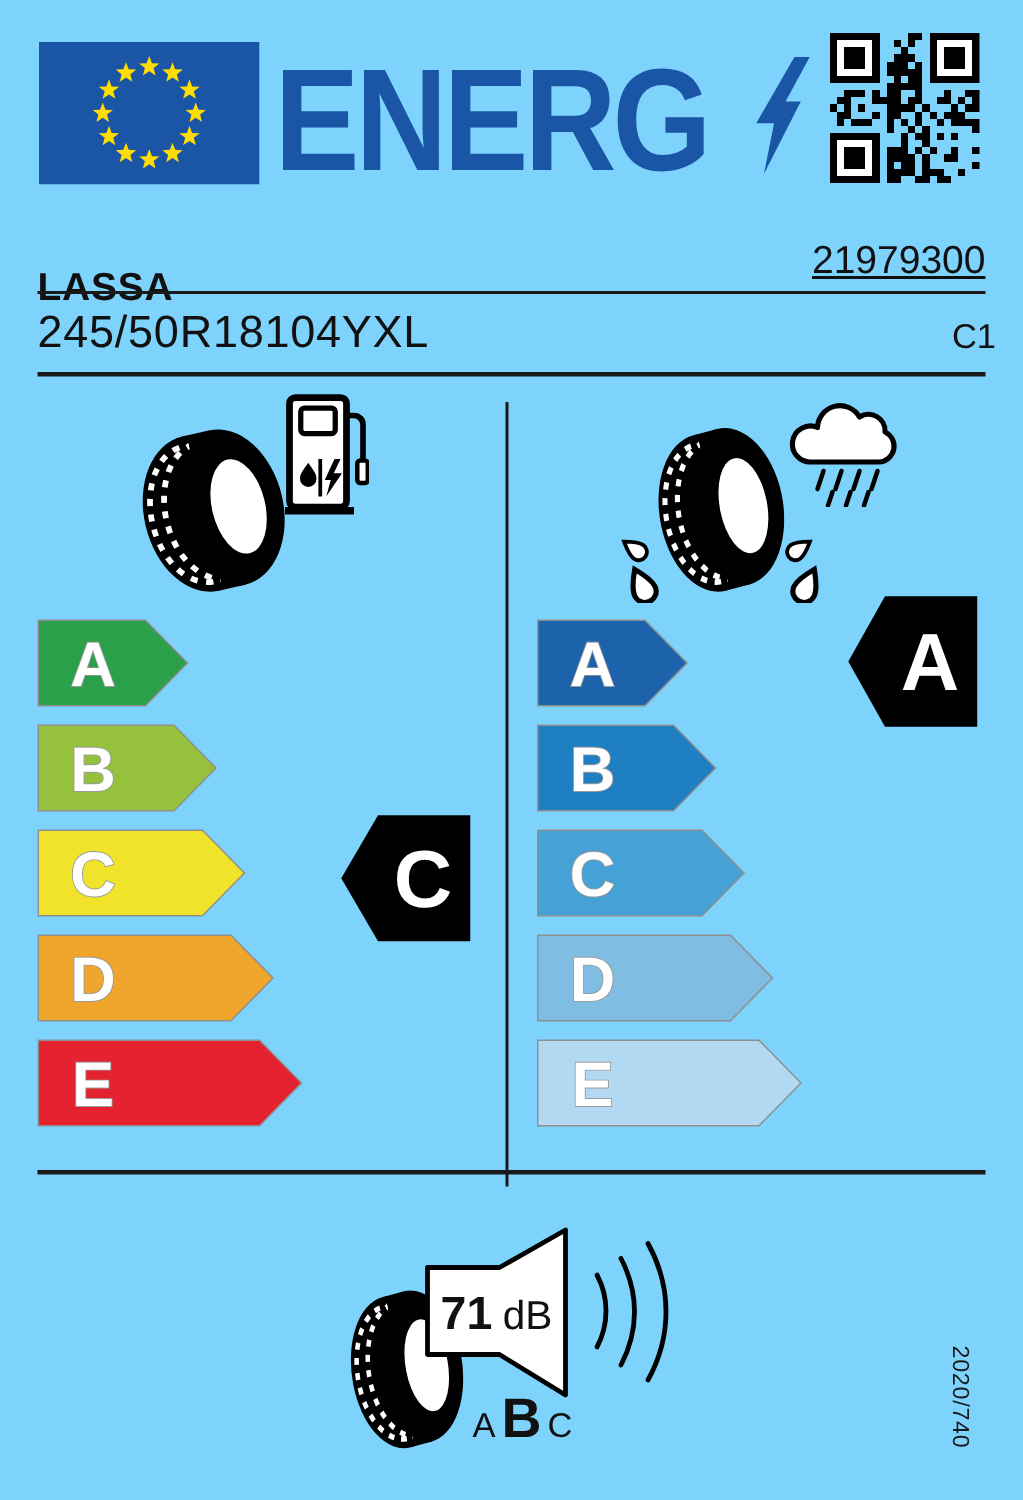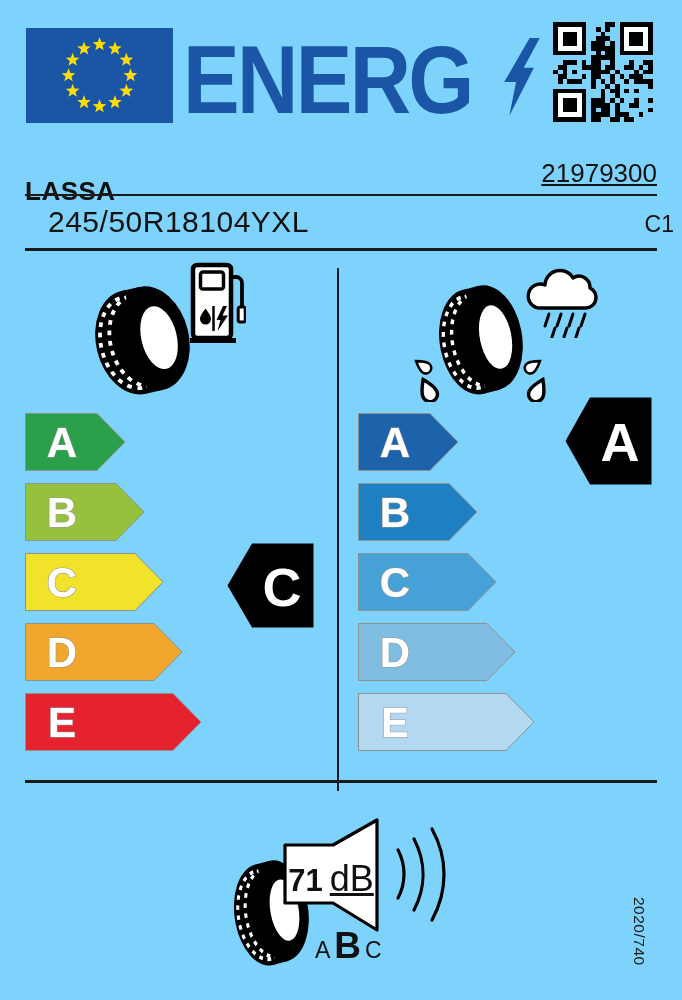--- a/index.html
+++ b/index.html
@@ -14,21 +14,21 @@
   }
   .brand{font-size:26px;font-weight:700;letter-spacing:0.5px;margin-top:18px;}
   .article{font-size:26px;font-weight:400;text-decoration:underline;}
   .tire-size{font-size:30px;font-weight:400;letter-spacing:0.5px;}
   .tire-class{font-size:23px;font-weight:400;}
   .hline{background:#1a1a1a;height:2px;left:25px;right:25px;}
   .vdivider{background:#1a1a1a;width:2px;}
   .scale{position:absolute;width:210px;height:360px;}
   .db-box{display:flex;align-items:baseline;justify-content:center;width:86px;}
   .db-value{font-size:31px;font-weight:700;}
-  .db-unit{font-size:36px;font-weight:400;margin-left:7px;text-decoration:underline;}
+  .db-unit{font-size:27px;font-weight:400;margin-left:7px;}
   .noise-classes{display:flex;align-items:baseline;gap:4px;}
   .noise-classes .nc{font-size:23px;font-weight:400;}
   .noise-classes .nc.sel{font-size:37px;font-weight:700;}
   .regulation{
     writing-mode:vertical-rl;font-size:15.5px;letter-spacing:0.5px;color:#1a1a1a;
   }
 </style>
 </head>
 <body>
 
@@ -191,22 +191,22 @@
           <rect x="0" y="14" width="7" height="7"></rect>
           <rect x="1" y="15" width="5" height="5" fill="#fff"></rect>
           <rect x="2" y="16" width="3" height="3"></rect>
         </g>
       </svg></div>
 
   <div class="abs brand" style="left:25px;top:158px;">LASSA</div>
   <div class="abs article" style="right:25px;top:158px;">21979300</div>
   <div class="abs hline" style="top:194px;"></div>
 
-  <div class="abs tire-size" style="left:25px;top:205px;margin-left:23px;">245/50R18104YXL</div>
-  <div class="abs tire-class" style="right:8px;top:211px;text-align:right;">C1</div>
+  <div class="abs tire-size" style="left:25px;top:205px;">245/50R18104YXL</div>
+  <div class="abs tire-class" style="right:18px;top:211px;text-align:right;">C1</div>
   <div class="abs hline" style="top:248px;height:2.5px;"></div>
 
   <svg class="abs" style="left:94px;top:284px;" width="96" height="113" viewBox="0 0 100 120" preserveAspectRatio="none">
     <g>
     <g transform="rotate(-13 50 60)">
       <clipPath id="clip-t1">
             <rect x="-6" y="-4" width="50" height="128"></rect>
           </clipPath>
       <ellipse cx="60" cy="60" rx="39" ry="56" fill="#000"></ellipse>
       <ellipse cx="41" cy="60" rx="39" ry="56" fill="#000"></ellipse>

